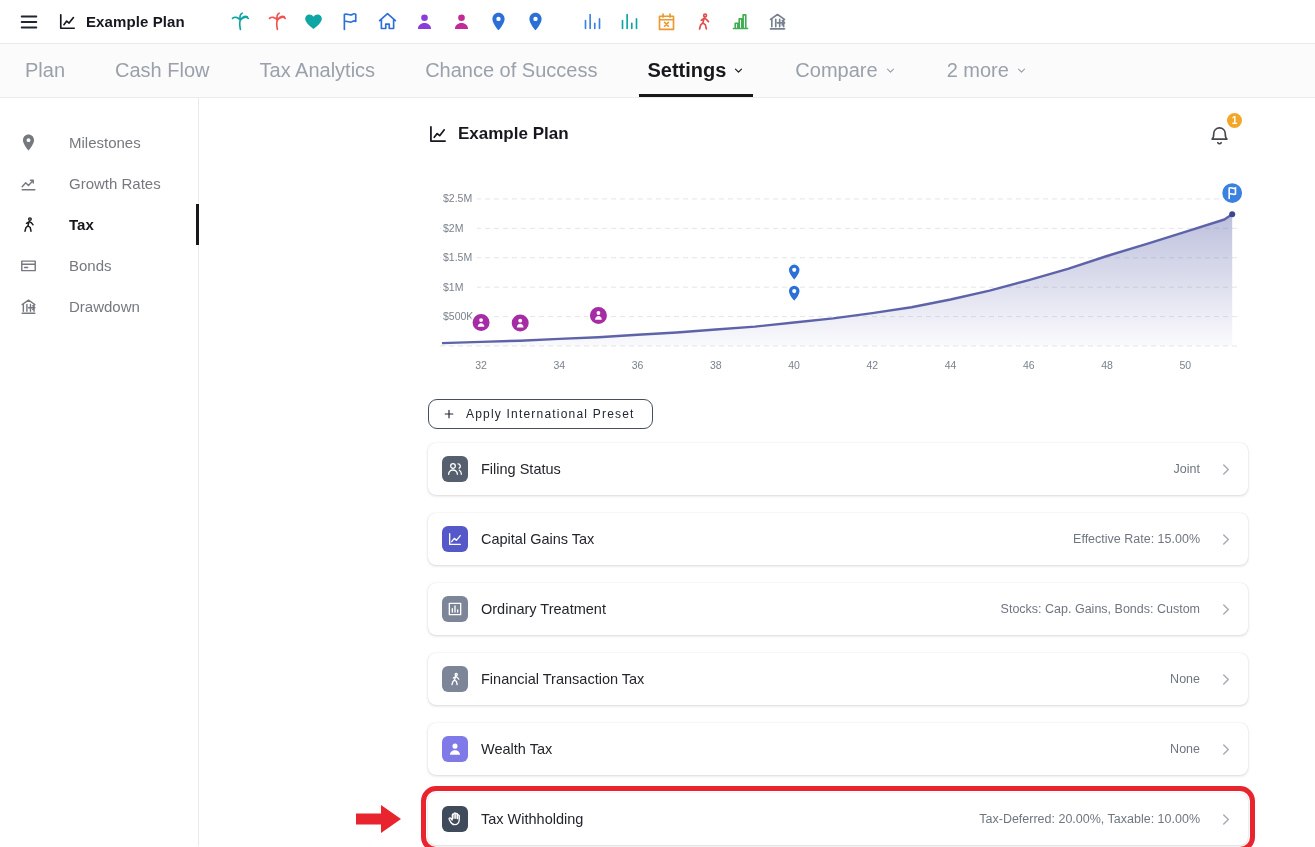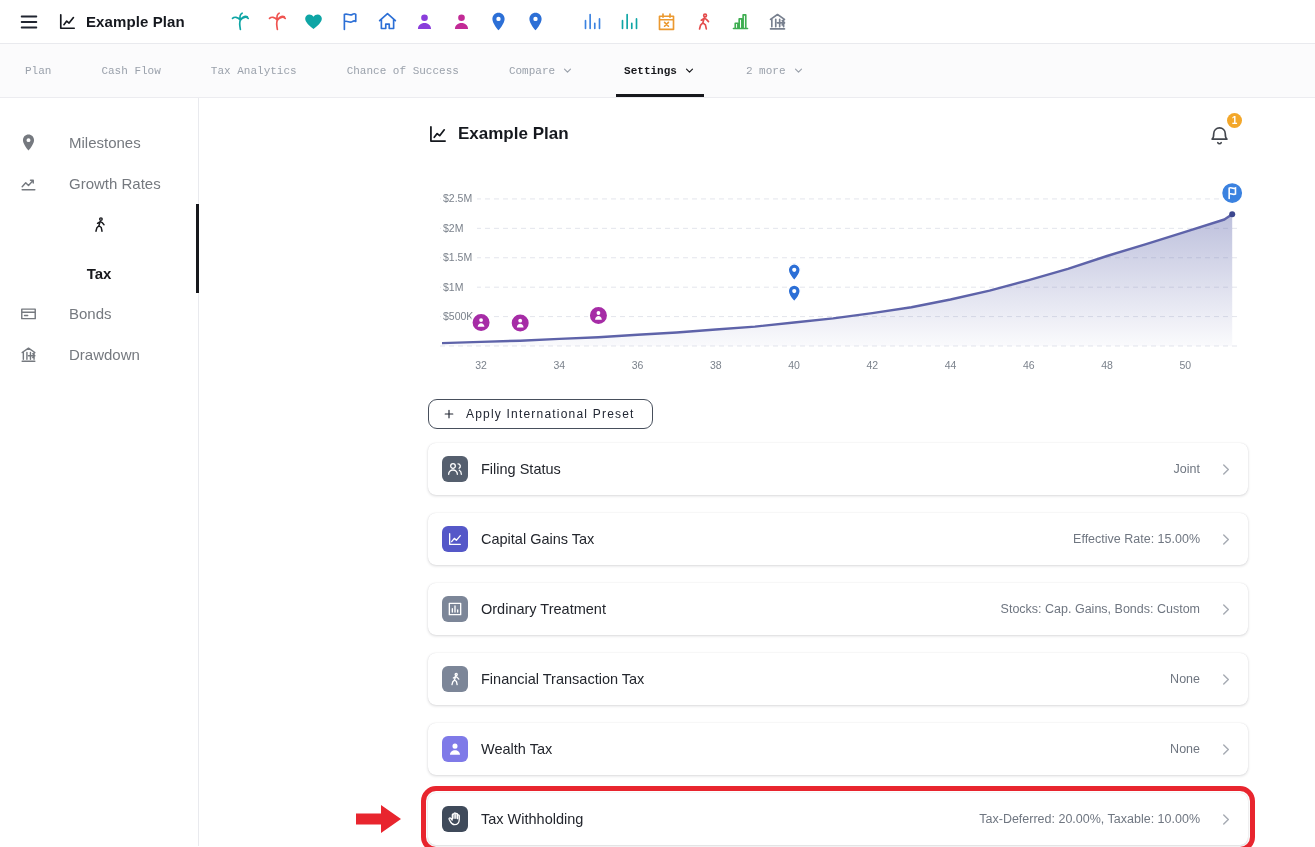--- a/index.html
+++ b/index.html
@@ -17,33 +17,33 @@
   .brand { display:flex; align-items:center; gap:9px; margin-left:12px; color:#15181e; }
   .brand h1 { font-size:15px; font-weight:700; color:#15181e; letter-spacing:.1px; }
   .tbgroup { display:flex; align-items:center; margin-left:36px; }
   .tbtn { background:none; border:none; width:37px; height:34px; display:flex;
     align-items:center; justify-content:center; cursor:pointer; }
   .tbtn.gap { margin-left:20px; }
 
   
   .tabbar { height:54px; background:#fbfbfc; border-bottom:1px solid #ececf0;
     display:flex; align-items:stretch; }
-  .tab { display:flex; align-items:center; gap:6px; padding:0 25px; font-size:11px;
-    color:#9aa1ab; cursor:pointer; position:relative;font-family:Liberation Mono, monospace; }
+  .tab { display:flex; align-items:center; gap:6px; padding:0 25px; font-size:20px;
+    color:#9aa1ab; cursor:pointer; position:relative; }
   .tab.active { color:#17181c; font-weight:700; }
   .tab.active::after { content:""; position:absolute; left:17px; right:17px; bottom:0;
     height:3px; background:#17181c; }
 
   
   .body { display:flex; height:748px; }
   .sidebar { width:199px; border-right:1px solid #e9eaee; padding-top:24px; flex-shrink:0; }
   .side-item { position:relative; display:flex; align-items:center; gap:31px;
     padding:11px 19px; font-size:15px; color:#75797f; cursor:pointer; }
   .side-item svg { flex-shrink:0; }
-  .side-item.active { color:#17181c; font-weight:700;flex-direction:column; }
+  .side-item.active { color:#17181c; font-weight:700; }
   .abar { position:absolute; right:-1px; top:0; bottom:0; width:3px; background:#17181c; }
 
   .main { flex:1; position:relative; }
   .main-inner { width:820px; margin-left:229px; padding-top:26px; position:relative; }
 
   .plan-header { display:flex; align-items:center; gap:10px; color:#15181e; }
   .plan-header h2 { font-size:17px; font-weight:700; color:#15181e; }
 
   .bellwrap { position:absolute; top:24px; right:14px; width:26px; height:26px;
     color:#43474e; cursor:pointer; background:none; border:none; }
@@ -176,28 +176,28 @@
       </div>
       <div class="tab">
         <span>Cash Flow</span>
       </div>
       <div class="tab">
         <span>Tax Analytics</span>
       </div>
       <div class="tab">
         <span>Chance of Success</span>
       </div>
-      <div class="tab">
-        <span>Compare</span>
+      <div class="tab active">
+        <span>Settings</span>
         <svg width="13" height="13" viewBox="0 0 24 24" fill="none" stroke="currentColor" stroke-width="2.2" stroke-linecap="round" stroke-linejoin="round">
           <path d="M6.5 9.5L12 15l5.5-5.5"></path>
         </svg>
       </div>
-      <div class="tab active">
-        <span>Settings</span>
+      <div class="tab">
+        <span>Compare</span>
         <svg width="13" height="13" viewBox="0 0 24 24" fill="none" stroke="currentColor" stroke-width="2.2" stroke-linecap="round" stroke-linejoin="round">
           <path d="M6.5 9.5L12 15l5.5-5.5"></path>
         </svg>
       </div>
       <div class="tab">
         <span>2 more</span>
         <svg width="13" height="13" viewBox="0 0 24 24" fill="none" stroke="currentColor" stroke-width="2.2" stroke-linecap="round" stroke-linejoin="round">
           <path d="M6.5 9.5L12 15l5.5-5.5"></path>
         </svg>
       </div>

